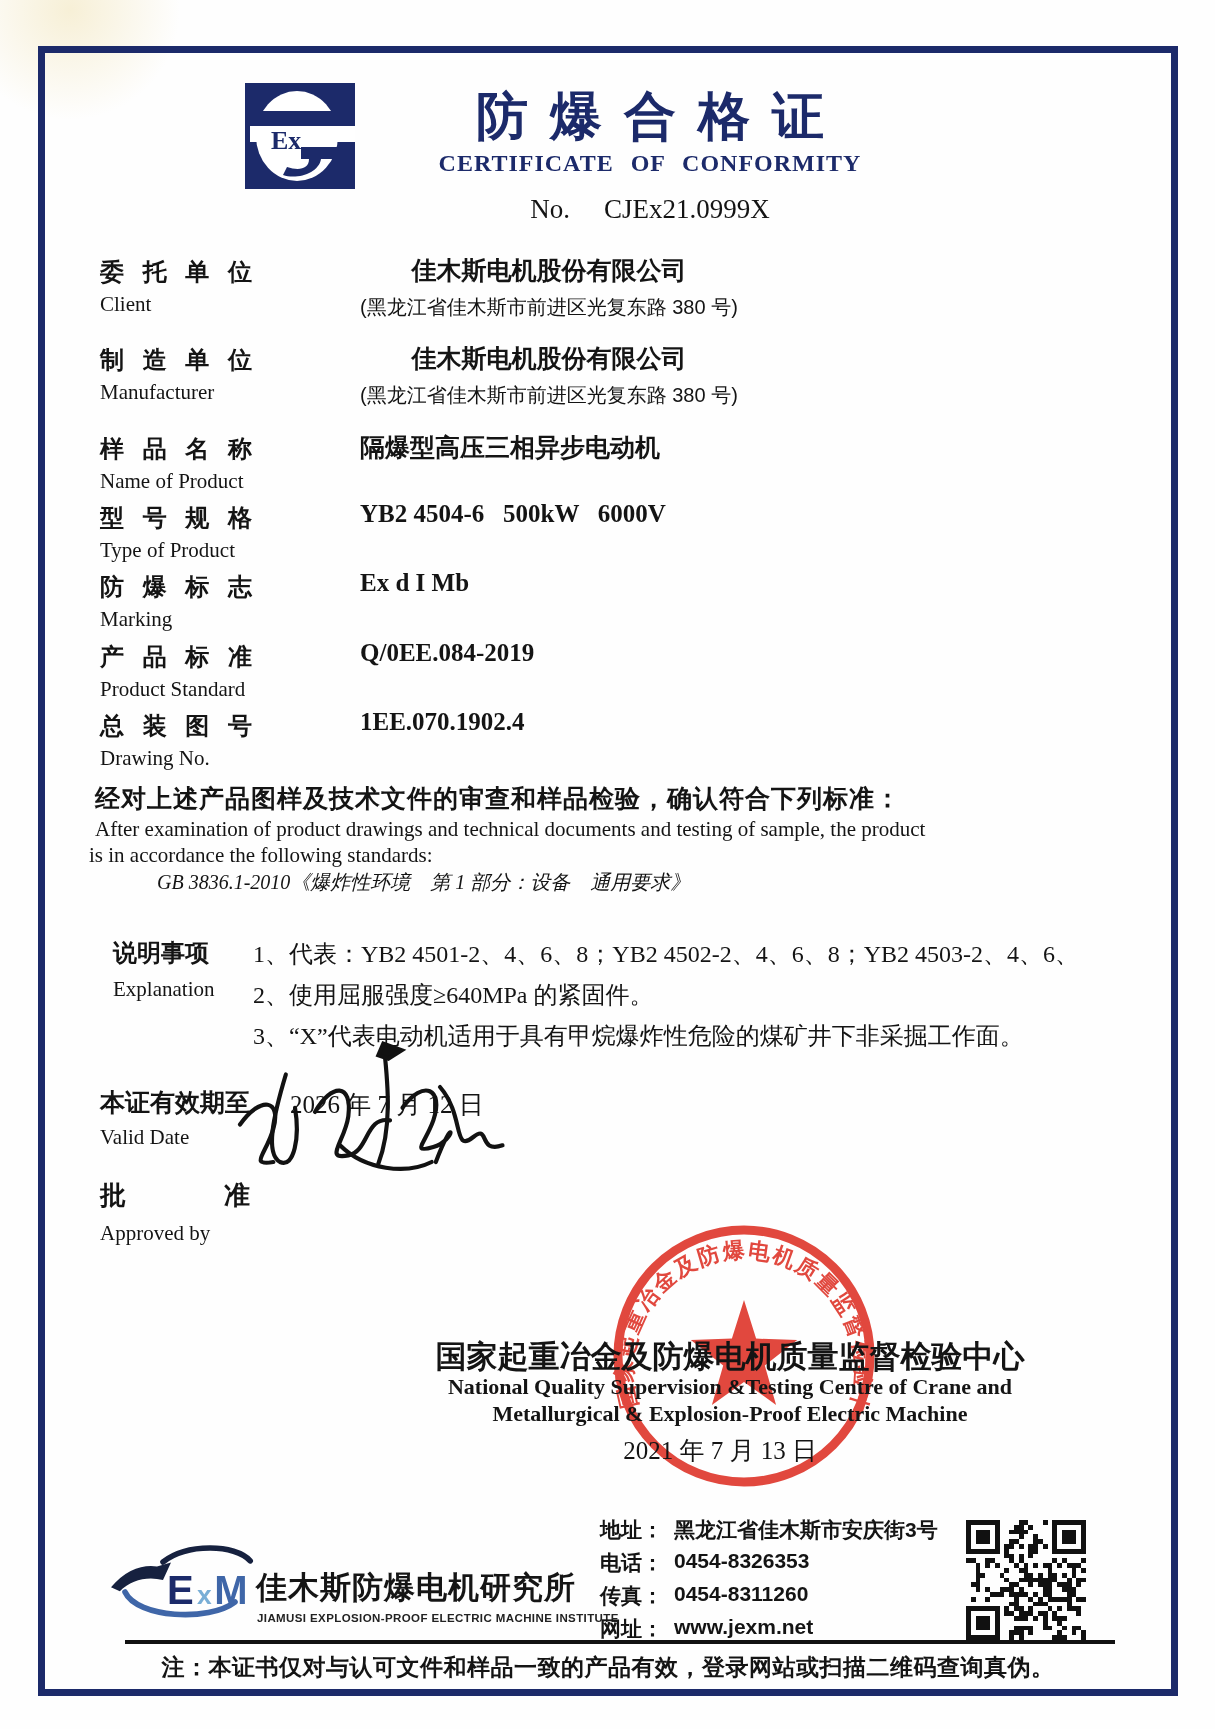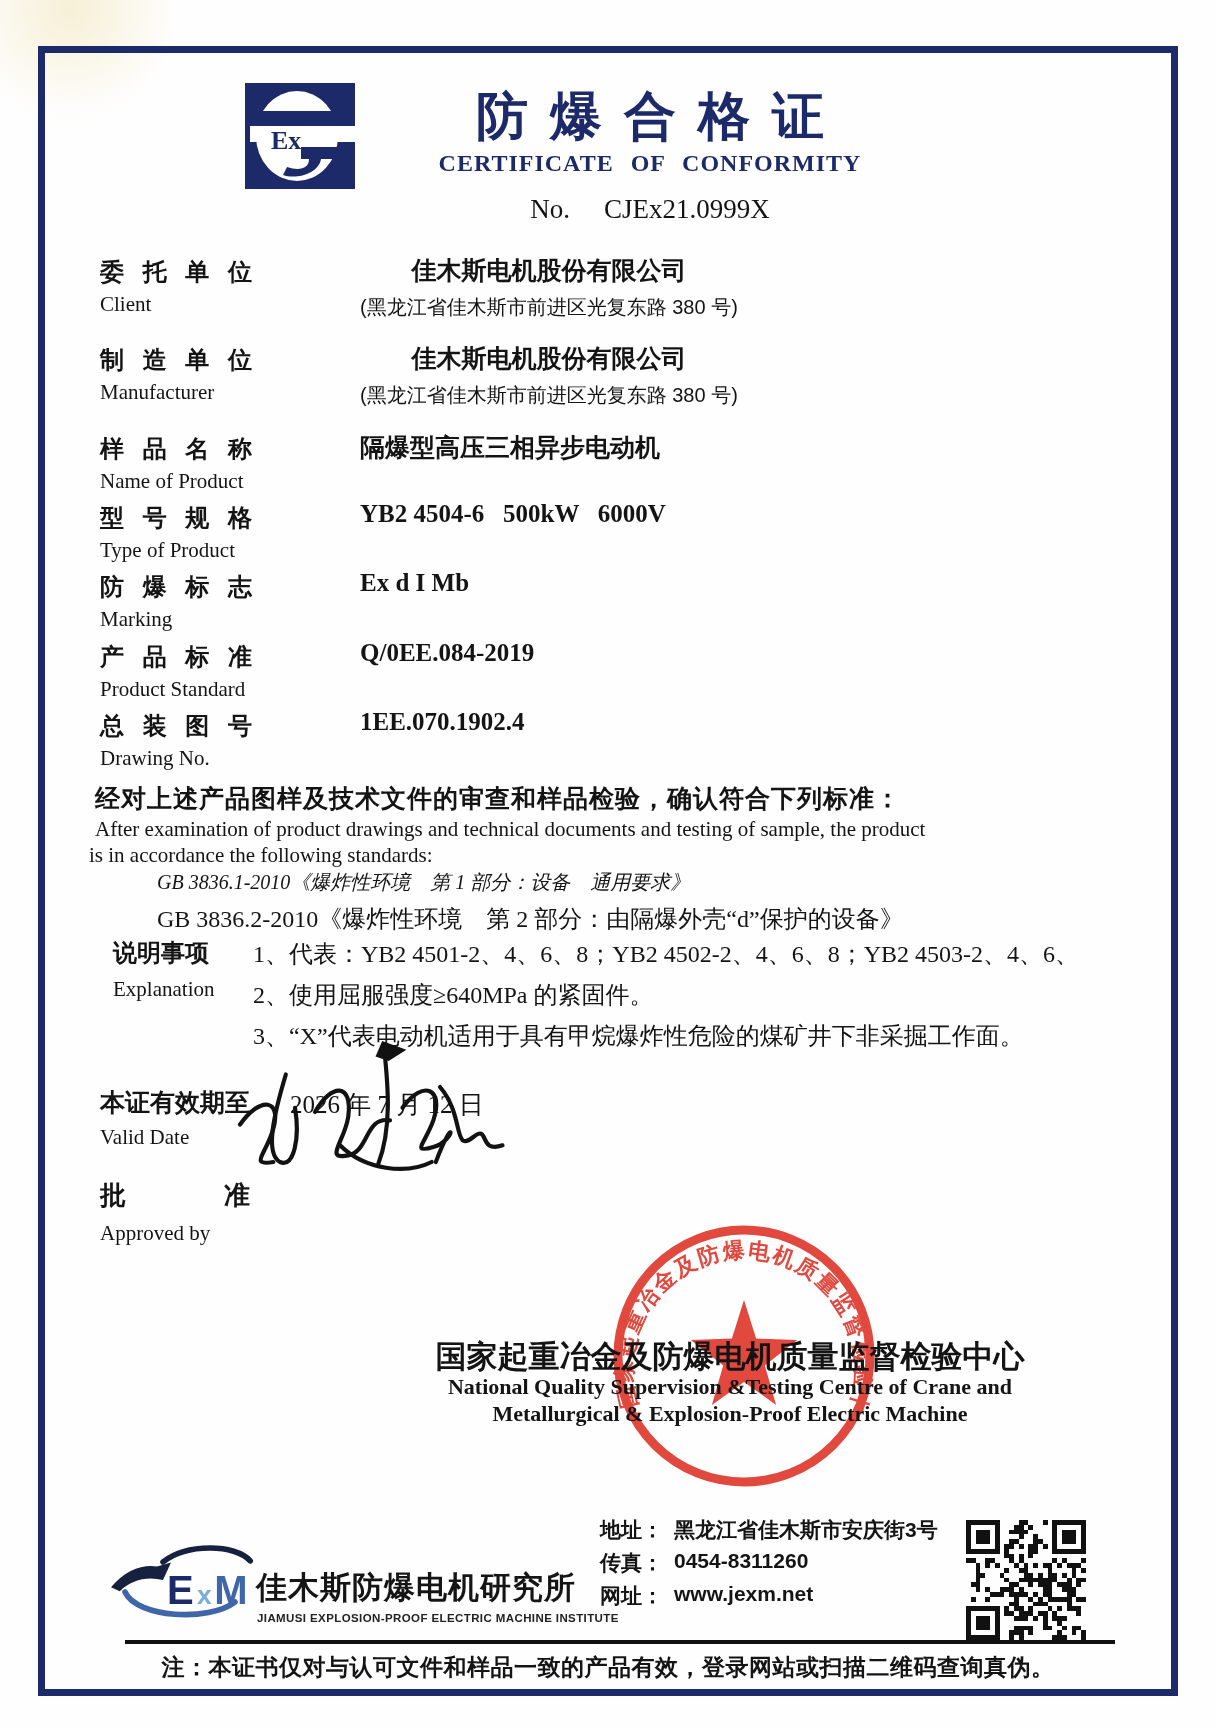--- a/index.html
+++ b/index.html
@@ -171,21 +171,20 @@
       </div>
     <div class="fval">
         <div class="v serif">1EE.070.1902.4</div>
       </div>
   </div>
 
   <div class="abs stmt-cn">经对上述产品图样及技术文件的审查和样品检验，确认符合下列标准：</div>
   <div class="abs stmt-en1">After examination of product drawings and technical documents and testing of sample, the product</div>
   <div class="abs stmt-en2">is in accordance the following standards:</div>
   <div class="abs gb1">GB 3836.1-2010《爆炸性环境　第 1 部分：设备　通用要求》</div>
-  <div class="abs gb2">GB 3836.2-2010《爆炸性环境　第 2 部分：由隔爆外壳“d”保护的设备》</div>
 
   <div class="abs expl-label">
     <div class="cn">说明事项</div>
     <div class="en">Explanation</div>
   </div>
   <div class="abs expl-items">
     <div class="serif">1、代表：YB2 4501-2、4、6、8；YB2 4502-2、4、6、8；YB2 4503-2、4、6、</div>
     <div class="serif">2、使用屈服强度≥640MPa 的紧固件。</div>
     <div class="serif">3、“X”代表电动机适用于具有甲烷爆炸性危险的煤矿井下非采掘工作面。</div>
   </div>
@@ -222,36 +221,41 @@
     <path d="M140,84 L152.1,122.6 L193.2,124.1 L160.8,149.4 L172.1,188.9 L140,166
              L107.9,188.9 L119.2,149.4 L86.8,124.1 L127.9,122.6 Z" fill="#df392e"></path>
     <text font-size="22" fill="#df392e" font-weight="bold" letter-spacing="2" font-family="Liberation Sans, sans-serif">
       <textPath href="#sealArc">国家起重冶金及防爆电机质量监督检验中心</textPath>
     </text>
   </svg>
 
   <div class="abs issuer-name">国家起重冶金及防爆电机质量监督检验中心</div>
   <div class="abs issuer-en1">National Quality Supervision &amp;Testing Centre of Crane and</div>
   <div class="abs issuer-en2">Metallurgical &amp; Explosion-Proof Electric Machine</div>
+  <div class="abs issuer-date">2021 年 7 月 13 日</div>
 
   <svg class="abs inst-logo" width="160" height="92" viewBox="0 0 400 230">
     <path d="M150,65 C210,18 330,20 368,62" fill="none" stroke="#16213f" stroke-width="14" stroke-linecap="round"></path>
     <path d="M55,140 C85,205 265,215 330,165" fill="none" stroke="#3f66a8" stroke-width="14" stroke-linecap="round"></path>
     <path d="M20,128 C55,85 100,70 135,76 L170,66 L150,110 C110,100 70,110 42,138 Z" fill="#16213f"></path>
     <text x="160" y="170" font-size="100" font-weight="bold" fill="#1c2a6a" font-family="Liberation Sans, sans-serif">E</text>
     <text x="235" y="170" font-size="66" font-weight="bold" fill="#79aed6" font-family="Liberation Sans, sans-serif">x</text>
     <text x="278" y="170" font-size="100" font-weight="bold" fill="#3f66a8" font-family="Liberation Sans, sans-serif">M</text>
   </svg>
   <div class="abs inst-cn">佳木斯防爆电机研究所</div>
   <div class="abs inst-en">JIAMUSI EXPLOSION-PROOF ELECTRIC MACHINE INSTITUTE</div>
 
   <div class="abs contacts">
     <div class="row">
       <span class="lab">地址：</span>
       <span class="val">黑龙江省佳木斯市安庆街3号</span>
+    </div>
+    <div class="row">
+      <span class="lab">电话：</span>
+      <span class="val">0454-8326353</span>
     </div>
     <div class="row">
       <span class="lab">传真：</span>
       <span class="val">0454-8311260</span>
     </div>
     <div class="row">
       <span class="lab">网址：</span>
       <span class="val">www.jexm.net</span>
     </div>
   </div>

